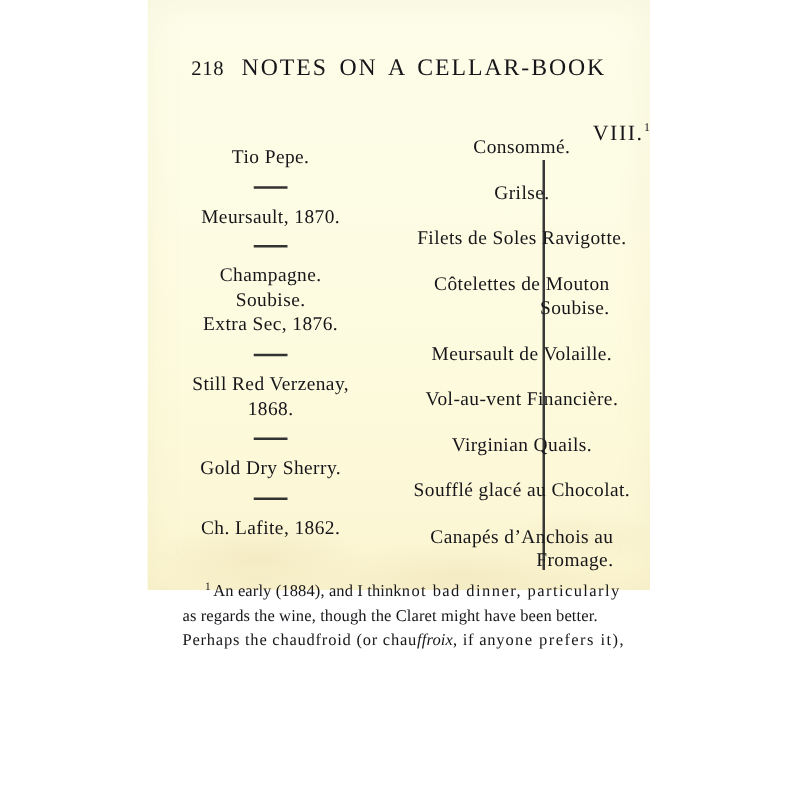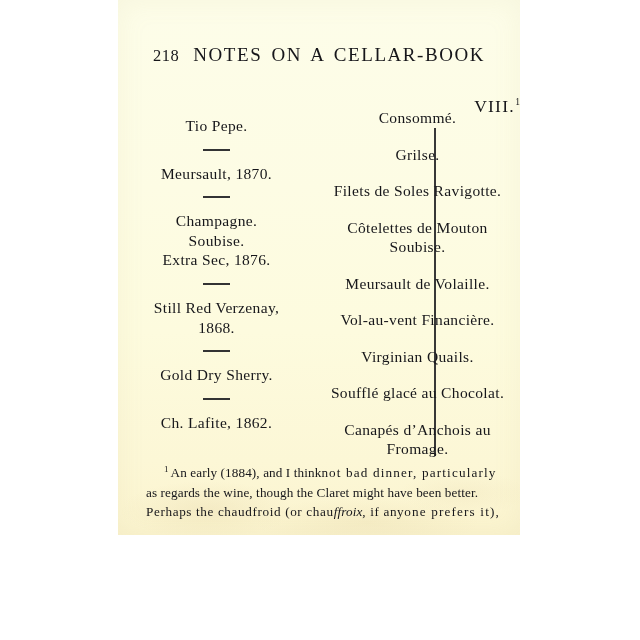--- a/index.html
+++ b/index.html
@@ -13,21 +13,21 @@
     font-family: "Liberation Serif", "DejaVu Serif", serif;
     overflow: hidden;
   }
 
   
   #page-sheet {
     position: absolute;
     left: 118px;
     top: 0;
     width: 402px;
-    height: 535px;
+    height: 472px;
     background: linear-gradient(to bottom,
                 #fdfde9 0%,
                 #fdfce4 35%,
                 #fdfbde 62%,
                 #fcf7d6 86%,
                 #fbf4cf 100%);
     box-shadow: inset 0 0 28px rgba(190,175,120,0.10);
     text-decoration: underline;
   }
   
@@ -143,21 +143,21 @@
   .entry-rule {
     width: 27px;
     height: 2.2px;
     background: #1d1d20;
     opacity: 0.9;
   }
 
   
   #menu-col-wines .menu-entry { margin: 0; }
   #menu-col-wines .entry-rule { margin: 13px 0 13px 0; }
-  #menu-col-dishes .menu-entry { margin: 0; }
+  #menu-col-dishes .menu-entry { margin: 0; text-align: right; }
   #menu-col-dishes .entry-rule { margin: 8.5px 0 8.5px 0; }
 
   
   #footnote {
     position: absolute;
     top: 460px;
     left: 28px;
     width: 366px;
     font-size: 13.2px;
     line-height: 19.5px;

